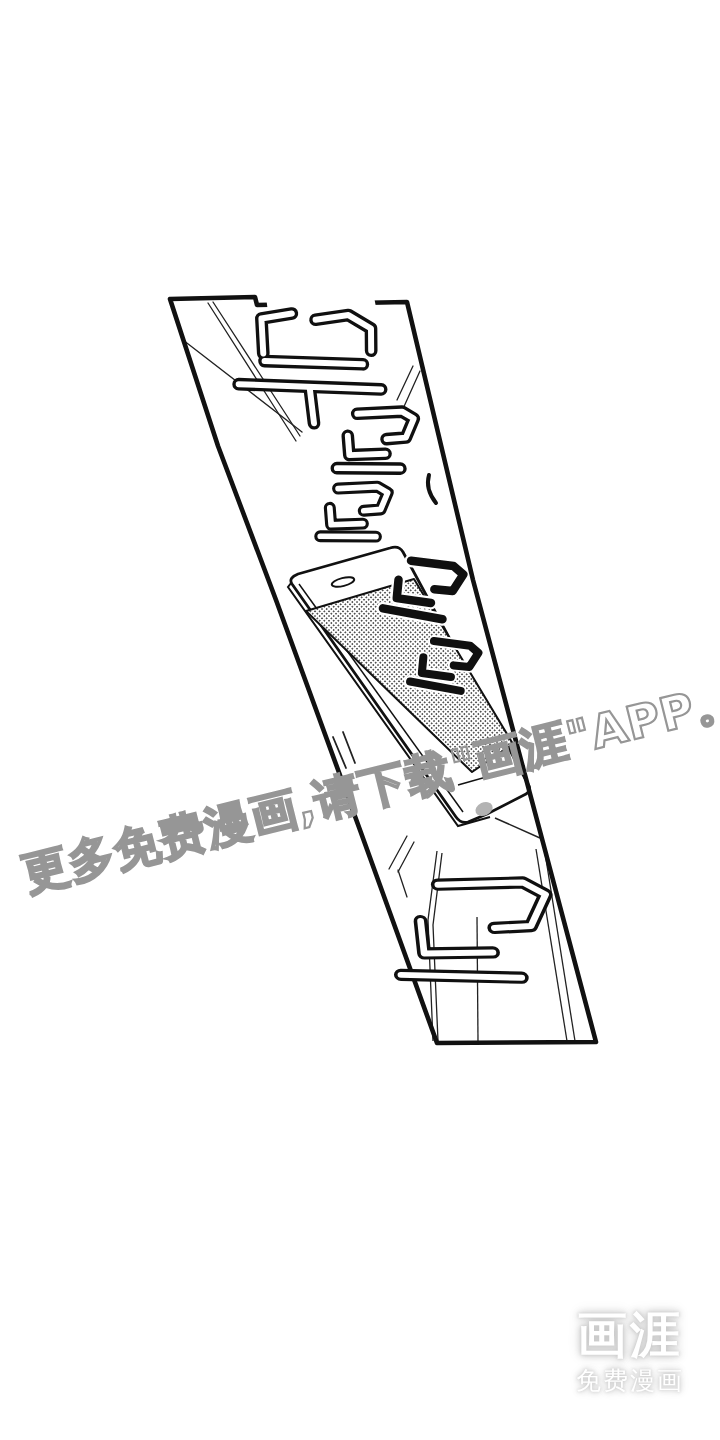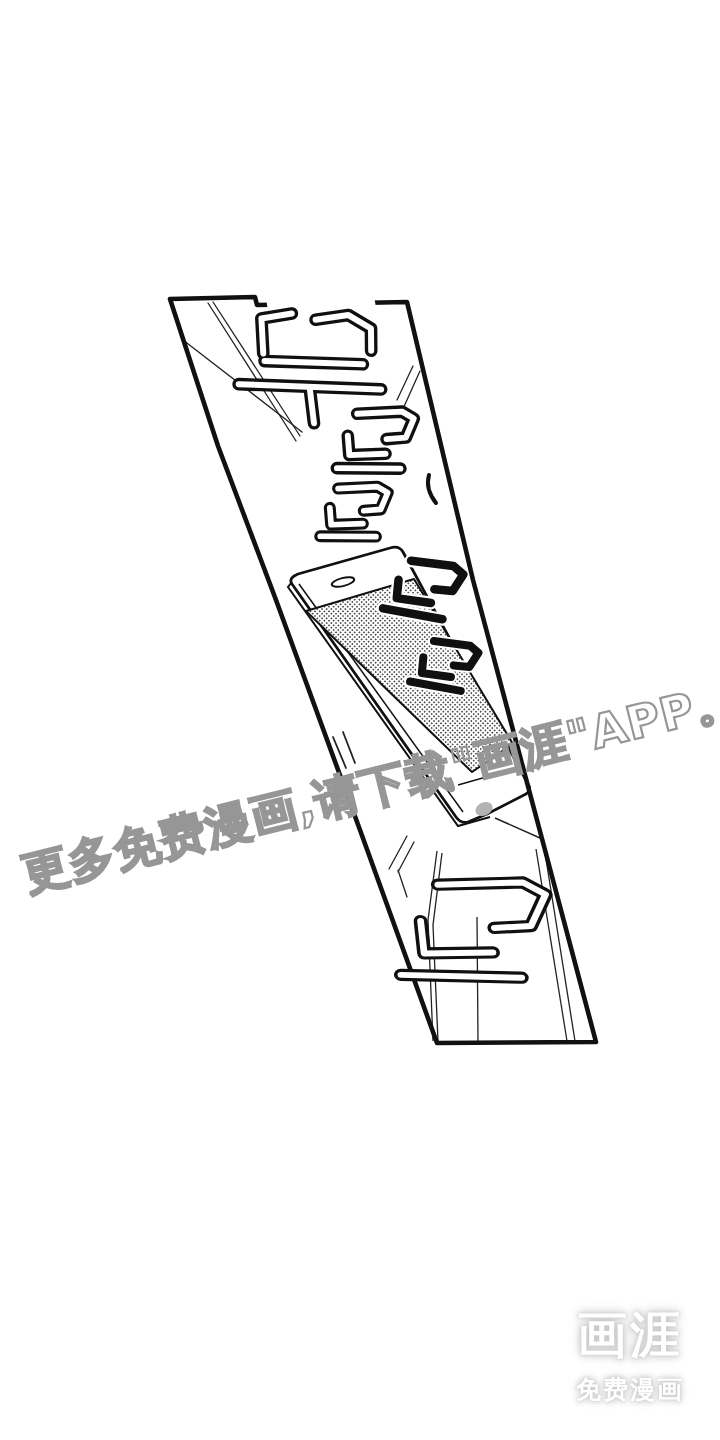--- a/index.html
+++ b/index.html
@@ -21,21 +21,21 @@
   }
   .logo{
     position:absolute;left:558px;top:1308px;width:144px;text-align:center;
     color:#ffffff;line-height:1.1;
   }
   .logo-title{
     font-size:50px;font-weight:bold;letter-spacing:3px;
     text-shadow:0 0 3px #c9c9c9,0 0 7px #bfbfbf,0 0 14px #d6d6d6;
   }
   .logo-sub{
-    font-size:25px;font-weight:bold;letter-spacing:2px;margin-top:13px;
+    font-size:25px;font-weight:normal;letter-spacing:2px;margin-top:4px;
     text-shadow:0 0 3px #cccccc,0 0 6px #c3c3c3,0 0 11px #d9d9d9;
   }
 </style>
 </head>
 <body>
 
 <div class="page">
 
   <svg class="art" width="720" height="1440" viewBox="0 0 720 1440">
     <defs>

